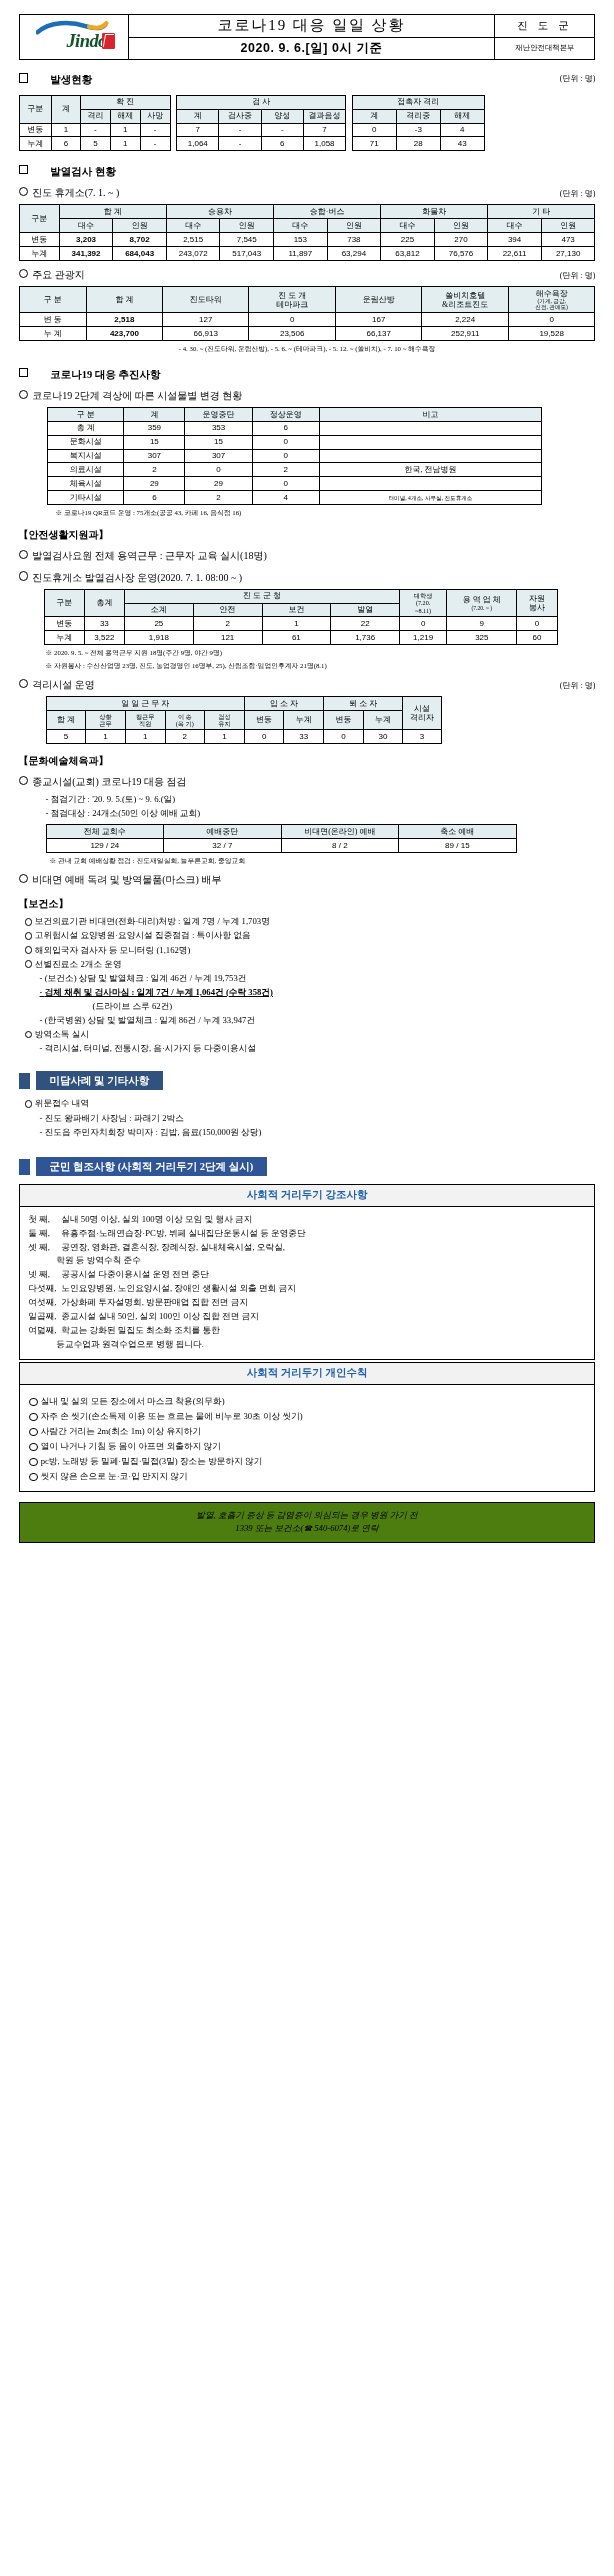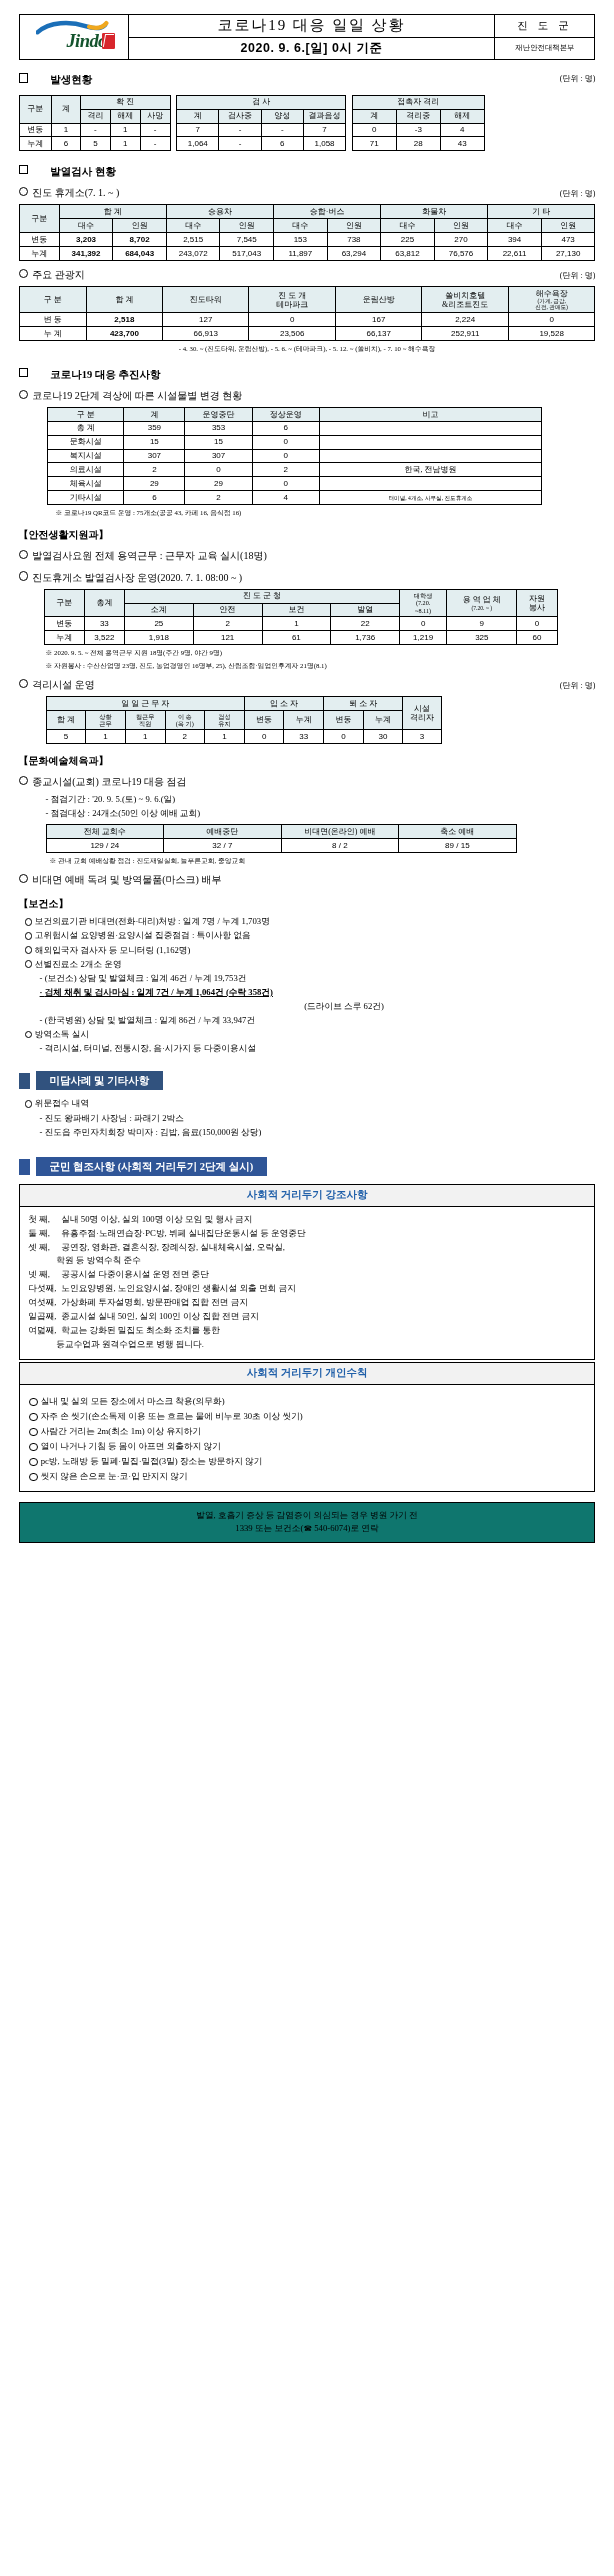--- a/index.html
+++ b/index.html
@@ -112,21 +112,21 @@
   ul.pl li{font-size:8.7px;line-height:1.62;margin-left:11px;}
   ul.pl li.dash:before{content:"- ";}
   ul.pl li.dot:before{content:"· ";}
   ul.pl li.circ2{list-style:none;position:relative;padding-left:10px;margin-left:6.2px;}
   ul.pl li.circ2:before{
     content:"";position:absolute;left:0;top:3.7px;width:5.6px;height:5.6px;
     border:0.8px solid #000;border-radius:50%;
   }
   ul.pl li.lv2{margin-left:21px;}
   ul.pl li.lv3{margin-left:31px;}
-  .ctr{text-align:center;}
+  .ctr{}
   .u{text-decoration:underline;}
 
   
   .banner{
     display:flex;align-items:center;margin:16px 0 6.2px 0;
   }
   .banner .bar{
     width:11px;height:16px;background:#31527e;margin-right:6.2px;flex:none;
   }
   .banner .btxt{
@@ -151,22 +151,22 @@
   ul.rules{list-style:none;margin:3.7px 0 0 0;padding:0;}
   ul.rules li{
     position:relative;padding-left:12.4px;font-size:8.7px;line-height:1.72;
   }
   ul.rules li:before{
     content:"";position:absolute;left:1.2px;top:3.7px;width:6.2px;height:6.2px;
     border:0.8px solid #000;border-radius:50%;
   }
 
   .alertbox{
-    border:0.9px solid #000;background:#0f766e;margin-top:10px;padding:5.6px 8.7px;
-    font-size:8.7px;line-height:1.6;text-align:center;
+    border:0.9px solid #000;background:#4d7c0f;margin-top:10px;padding:5.6px 8.7px;
+    font-size:8.7px;line-height:1.6;text-align:center;font-style:italic;
   }
 </style>
 </head>
 <body>
 
 <div class="page">
 
   <table class="hdr">
     <tbody>
         <tr>

